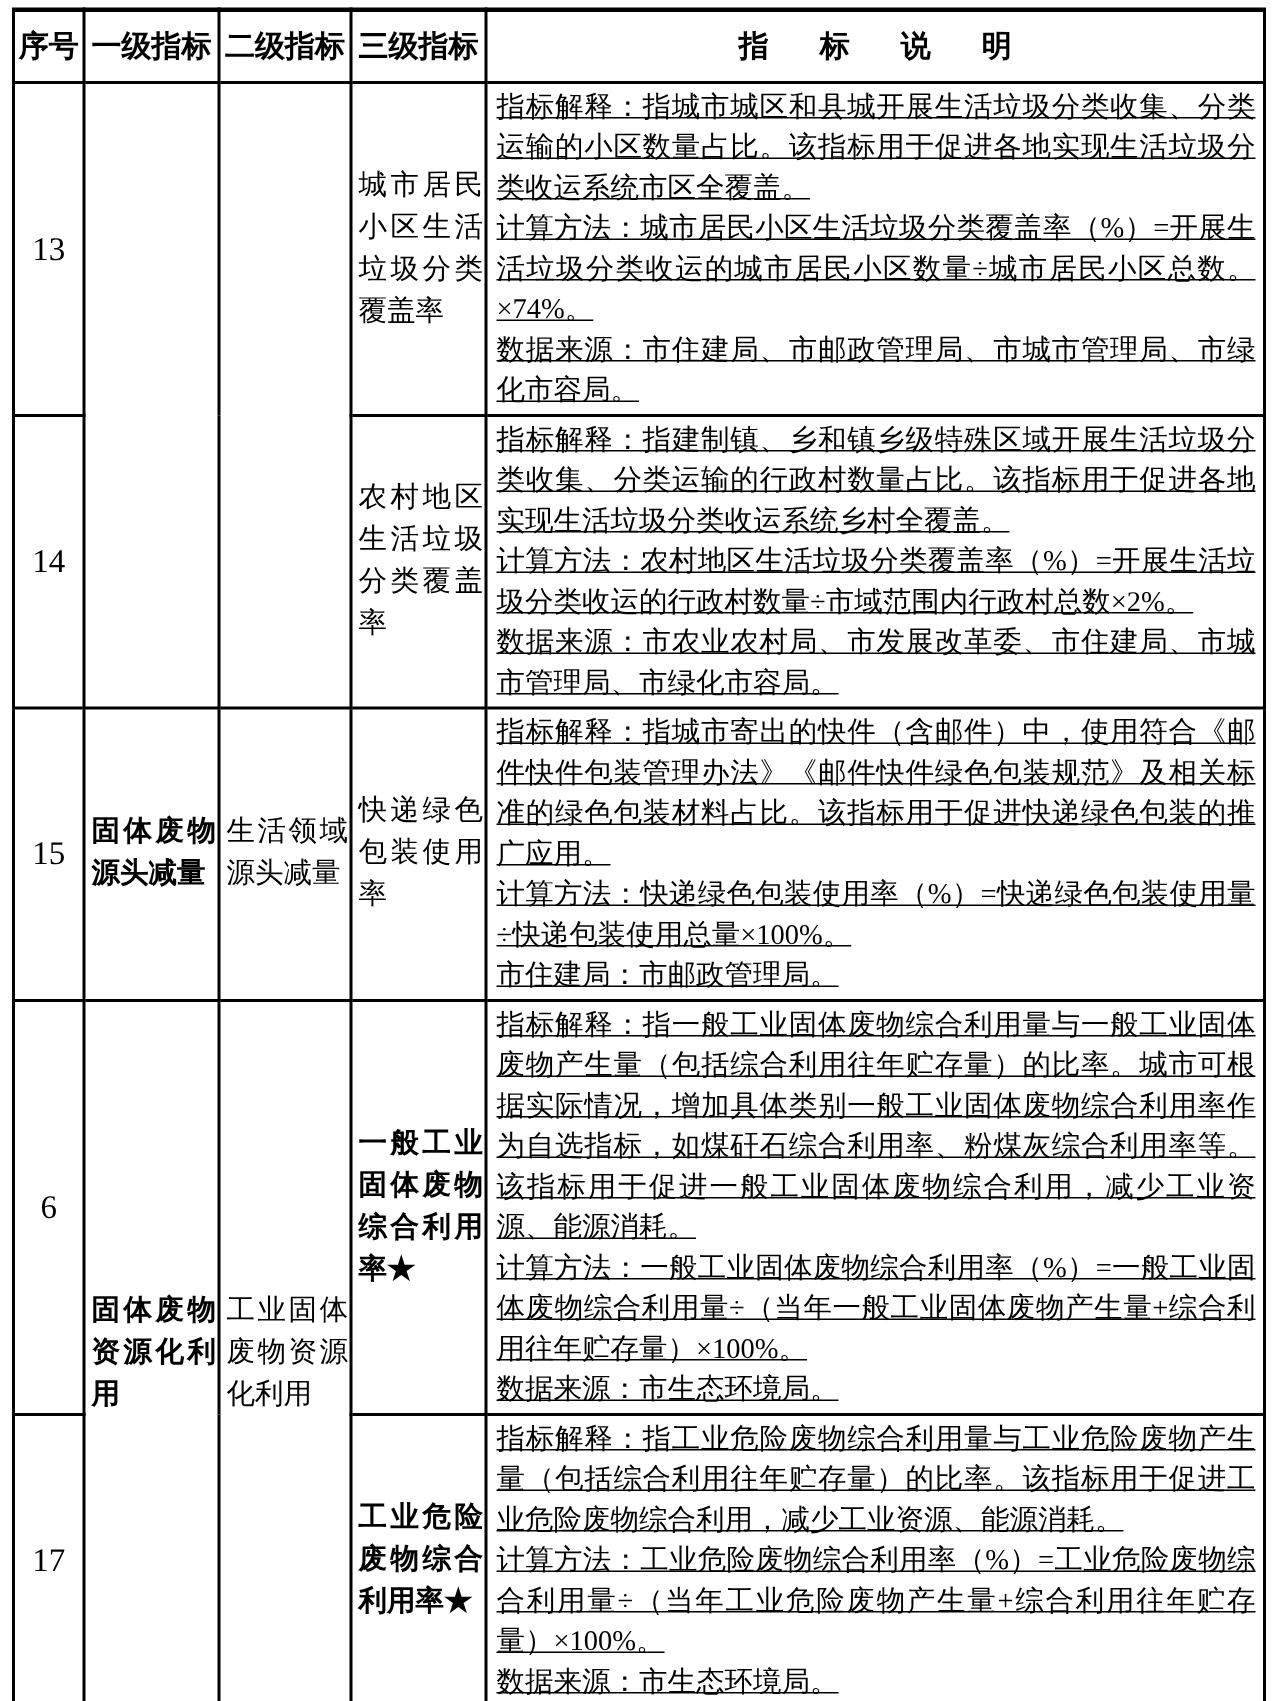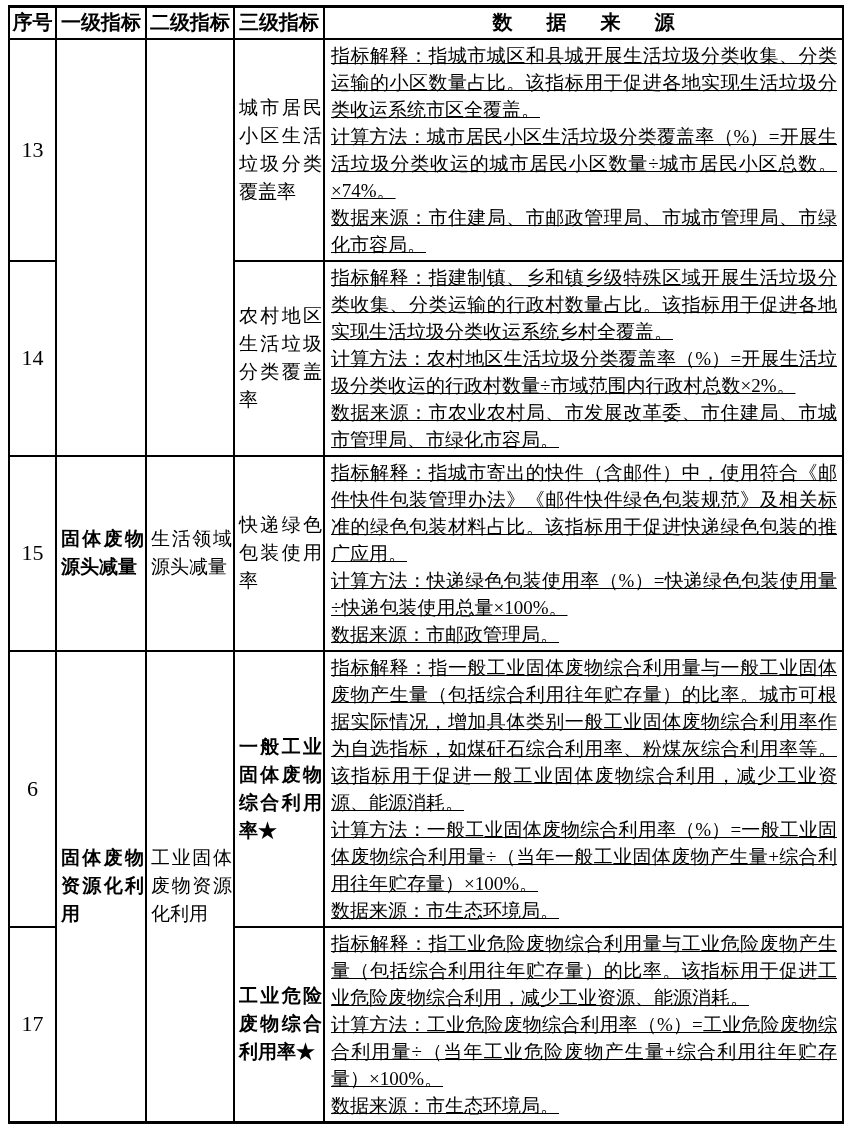--- a/index.html
+++ b/index.html
@@ -12,21 +12,21 @@
   table.indicator-table{
     border-collapse:collapse;
     table-layout:fixed;
     width:834px;
     border:2px solid #000;
     border-top-width:3px;
     border-bottom-width:3px;
   }
   th,td{border:2px solid #000;box-sizing:border-box;}
   th{
-    font-weight:bold;font-size:20px;height:32px;
+    font-weight:bold;font-size:20px;height:48px;
     text-align:center;vertical-align:middle;padding:0 1px;
   }
   th.spread{letter-spacing:1.7em;text-indent:1.7em;white-space:nowrap;}
   td.no{
     text-align:center;vertical-align:middle;
     font-size:22px;padding:0;
   }
   td.lvl{
     vertical-align:middle;text-align:justify;
     font-size:19px;line-height:28px;padding:0 1px 0 4px;
@@ -56,21 +56,21 @@
       <col style="width:88px">
       <col style="width:90px">
       <col style="width:519px">
     </colgroup>
     <thead>
       <tr>
         <th>序号</th>
         <th>一级指标</th>
         <th>二级指标</th>
         <th>三级指标</th>
-        <th class="spread">数据来源</th>
+        <th class="spread">指标说明</th>
       </tr>
     </thead>
     <tbody>
       <tr class="r13">
         <td class="no">13</td>
         <td class="lvl" rowspan="2"></td>
         <td class="lvl" rowspan="2"></td>
         <td class="lvl">城市居民小区生活垃圾分类覆盖率</td>
         <td class="desc">
           <p>指标解释：指城市城区和县城开展生活垃圾分类收集、分类运输的小区数量占比。该指标用于促进各地实现生活垃圾分类收运系统市区全覆盖。</p>
@@ -88,21 +88,21 @@
         </td>
       </tr>
       <tr class="r15">
         <td class="no">15</td>
         <td class="lvl bold">固体废物源头减量</td>
         <td class="lvl">生活领域源头减量</td>
         <td class="lvl">快递绿色包装使用率</td>
         <td class="desc">
           <p>指标解释：指城市寄出的快件（含邮件）中，使用符合《邮件快件包装管理办法》《邮件快件绿色包装规范》及相关标准的绿色包装材料占比。该指标用于促进快递绿色包装的推广应用。</p>
           <p>计算方法：快递绿色包装使用率（%）=快递绿色包装使用量÷快递包装使用总量×100%。</p>
-          <p>数据来源：市邮政管理局。</p>
+          <p>市住建局：市邮政管理局。</p>
         </td>
       </tr>
       <tr class="r16">
         <td class="no">6</td>
         <td class="lvl bold" rowspan="2">固体废物资源化利用</td>
         <td class="lvl" rowspan="2">工业固体废物资源化利用</td>
         <td class="lvl bold">一般工业固体废物综合利用率★</td>
         <td class="desc">
           <p>指标解释：指一般工业固体废物综合利用量与一般工业固体废物产生量（包括综合利用往年贮存量）的比率。城市可根据实际情况，增加具体类别一般工业固体废物综合利用率作为自选指标，如煤矸石综合利用率、粉煤灰综合利用率等。该指标用于促进一般工业固体废物综合利用，减少工业资源、能源消耗。</p>
           <p>计算方法：一般工业固体废物综合利用率（%）=一般工业固体废物综合利用量÷（当年一般工业固体废物产生量+综合利用往年贮存量）×100%。</p>

